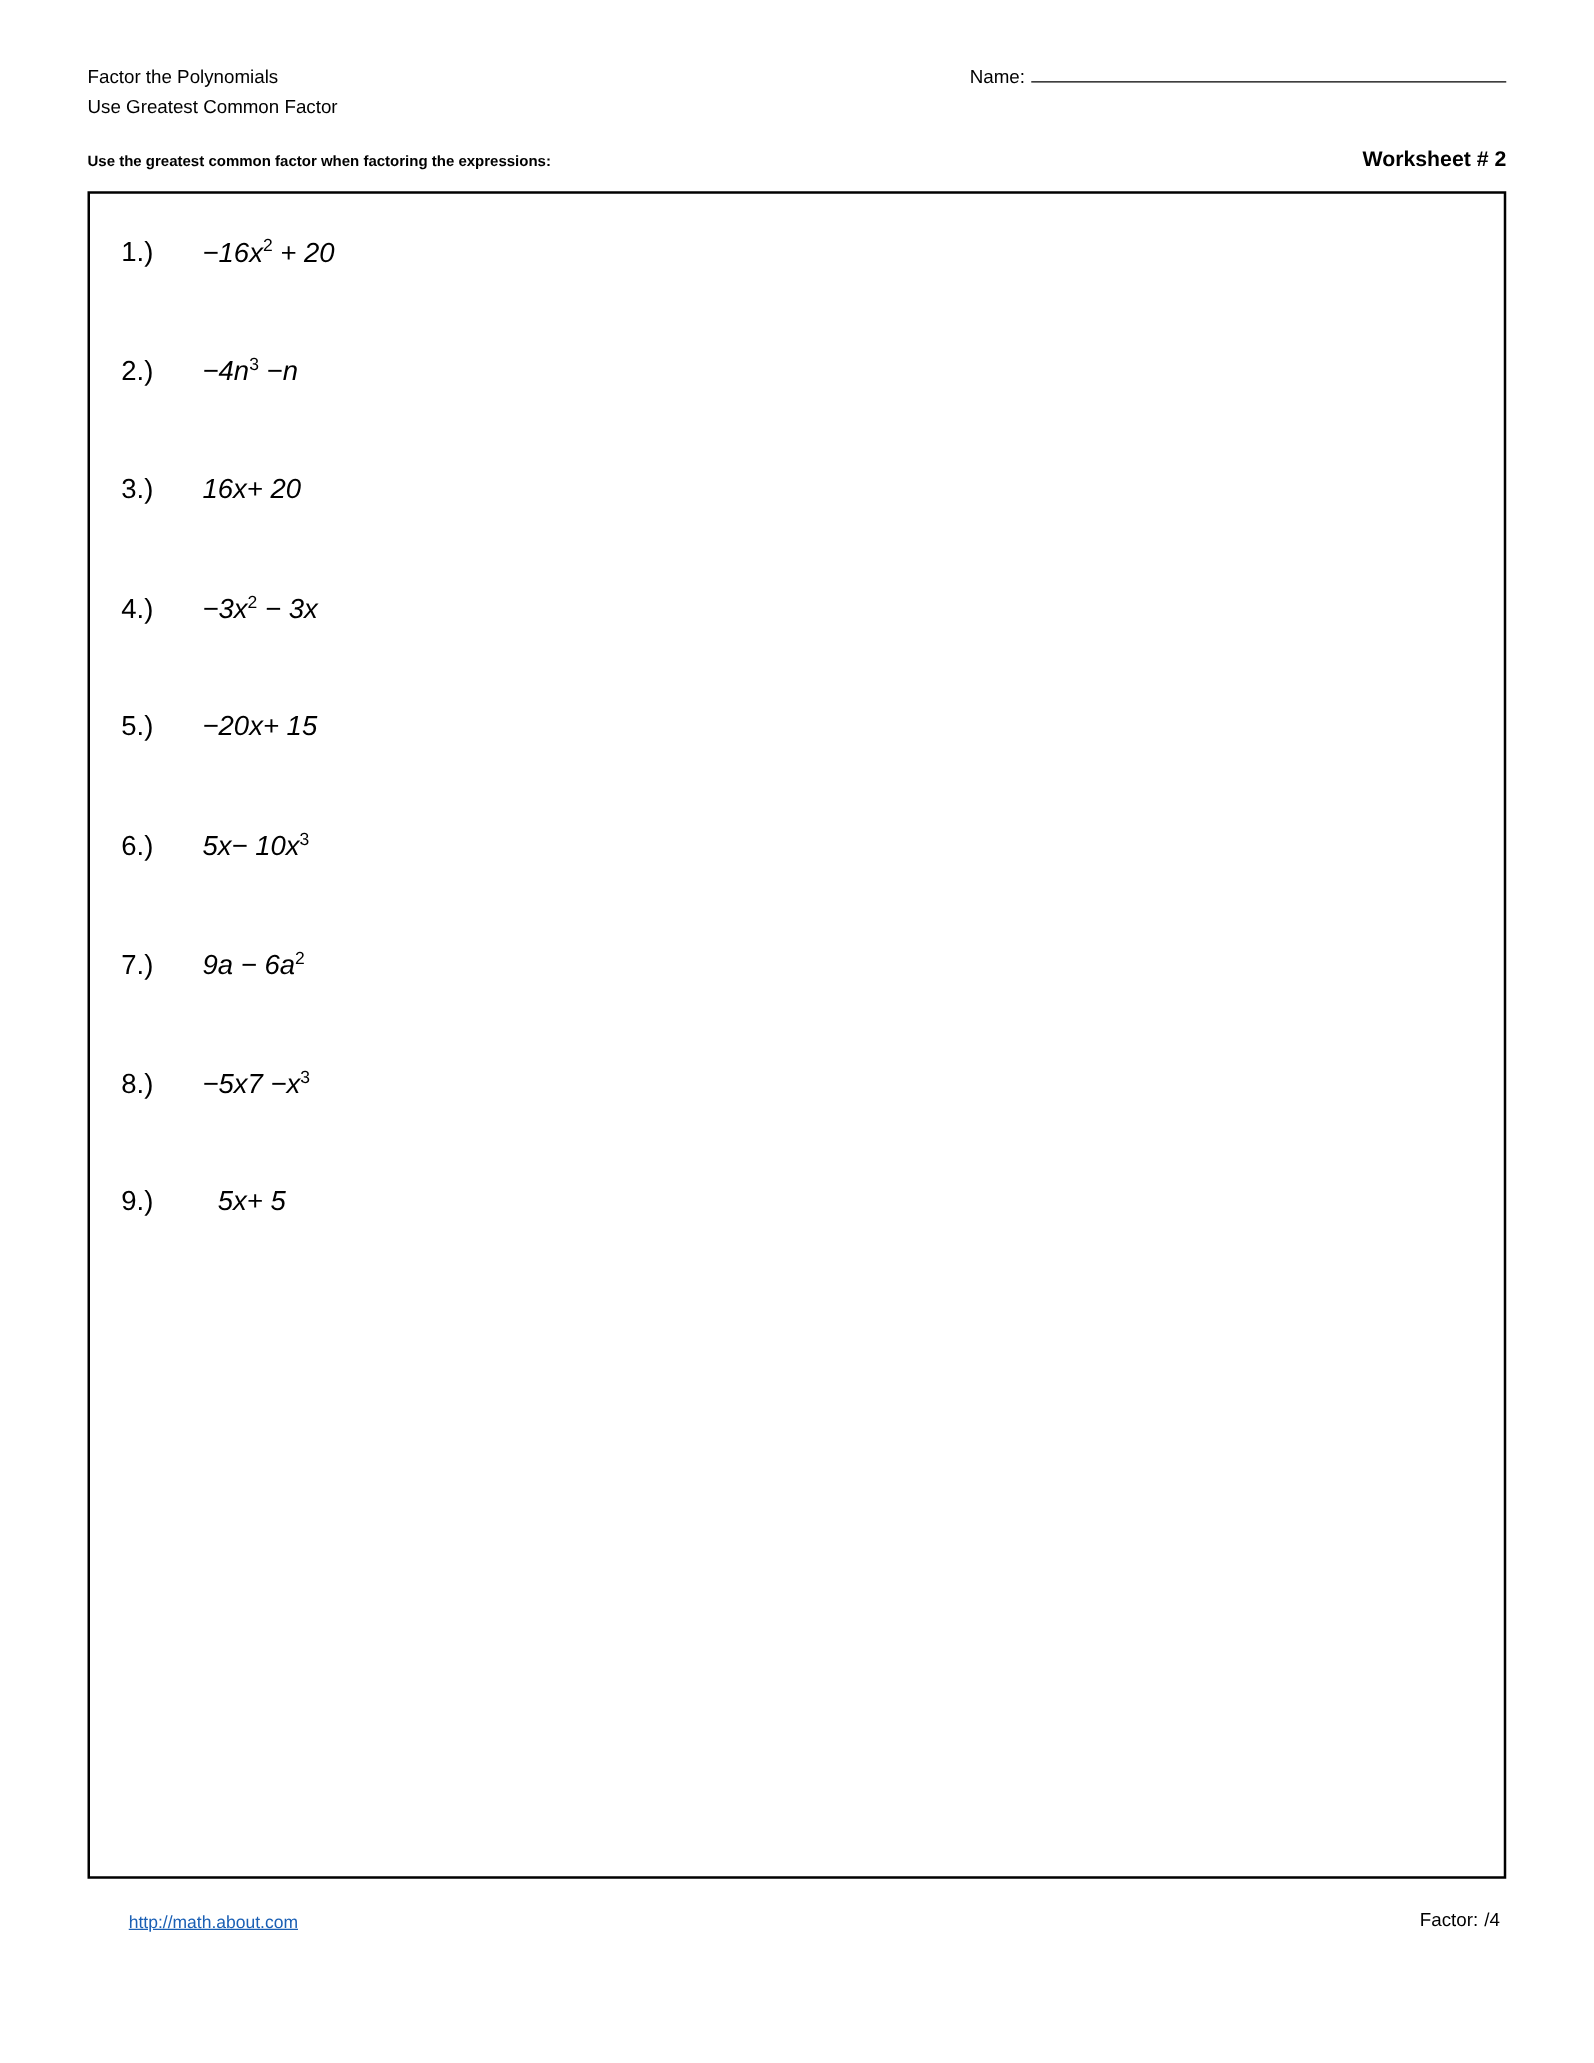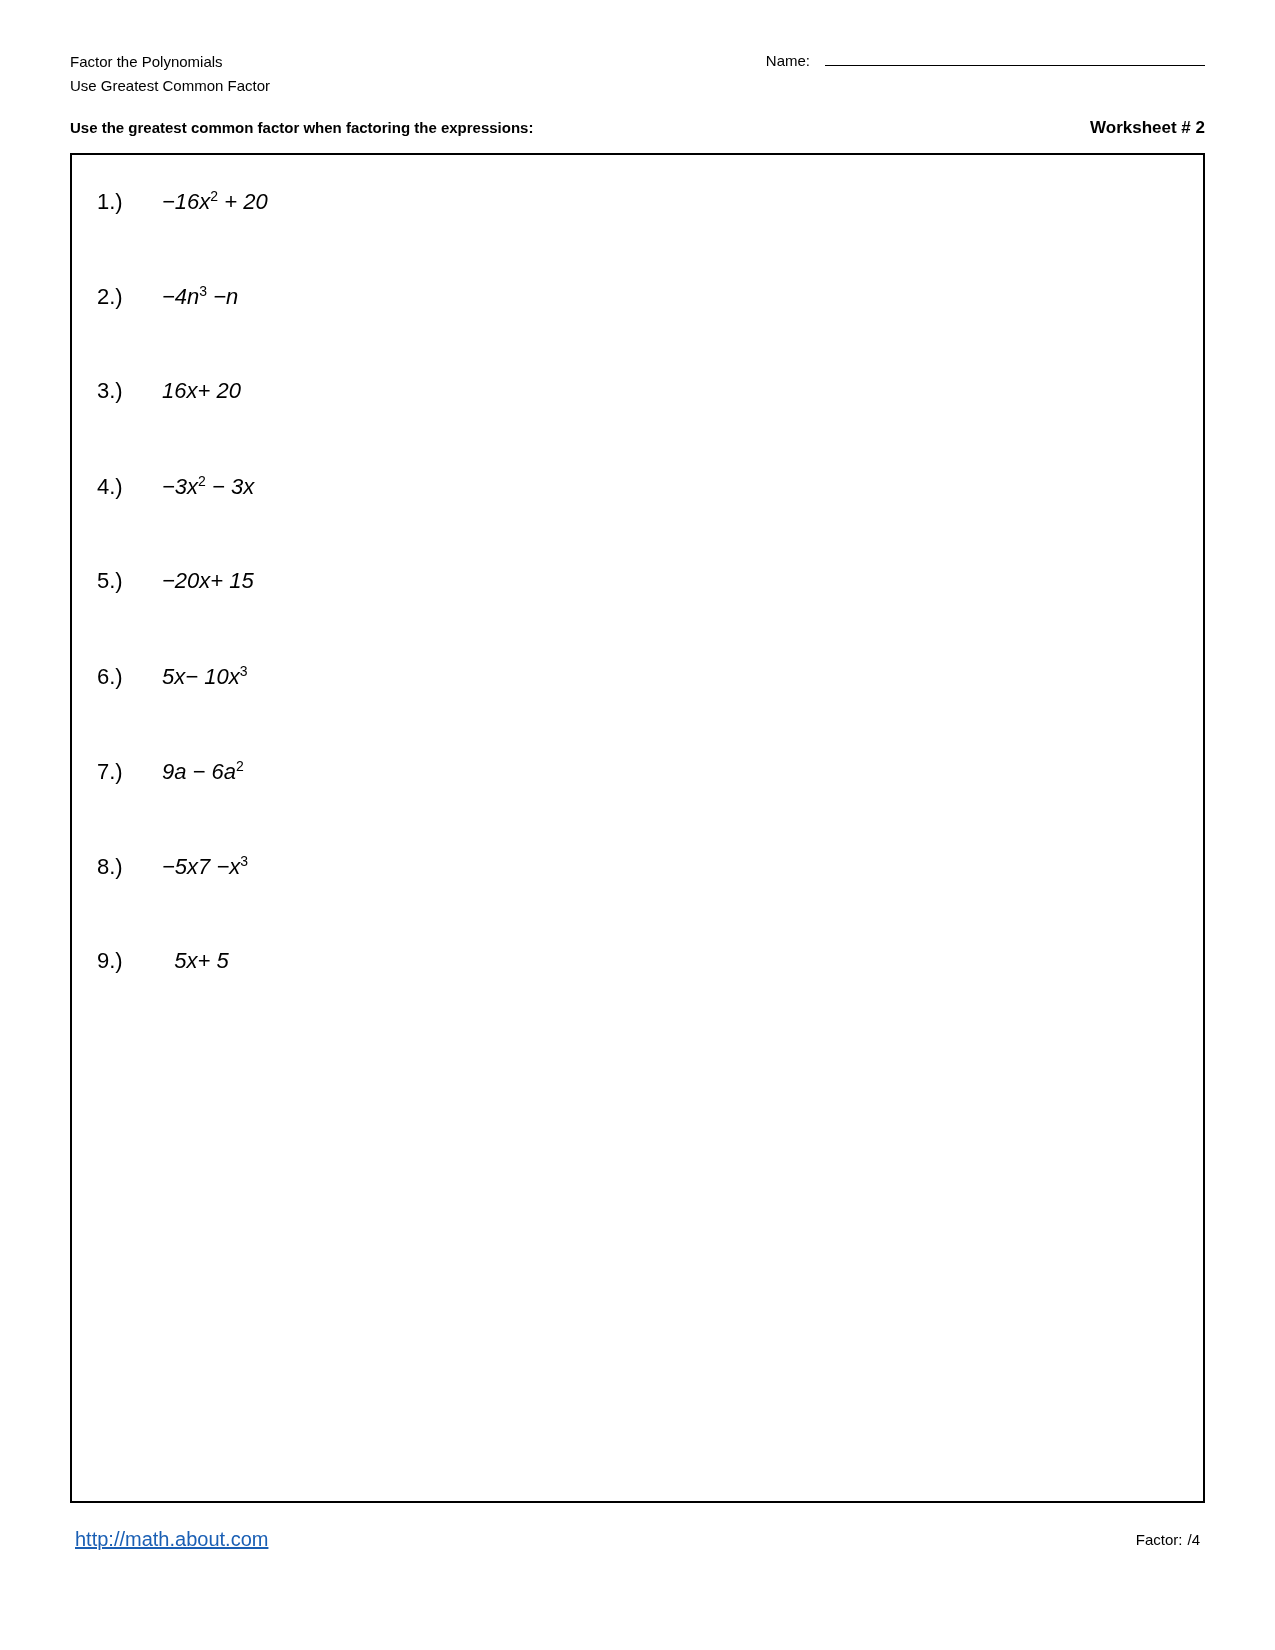--- a/index.html
+++ b/index.html
@@ -32,21 +32,21 @@
     .header-right {
       font-size: 15px;
       display: flex;
       align-items: center;
       gap: 8px;
     }
 
     .name-line {
       display: flex;
       align-items: baseline;
-      gap: 15px;
+      gap: 5px;
     }
 
     .name-label {
       font-size: 15px;
     }
 
     .name-underline {
       border-bottom: 1px solid #000;
       width: 380px;
       display: inline-block;
@@ -54,21 +54,21 @@
     }
 
     .instruction-row {
       display: flex;
       justify-content: space-between;
       align-items: baseline;
       margin-bottom: 15px;
     }
 
     .instruction-text {
-      font-size: 15px;
+      font-size: 12px;
       font-weight: bold;
     }
 
     .worksheet-title {
       font-size: 17px;
       font-weight: bold;
     }
 
     .problems-box {
       border: 2px solid #000;
@@ -104,22 +104,23 @@
     .footer {
       display: flex;
       justify-content: space-between;
       align-items: center;
       margin-top: 25px;
       padding: 0 5px;
     }
 
     .footer-link {
       color: #1a5fb4;
-      font-size: 20px;
+      font-size: 14px;
       text-decoration: underline;
+      margin-left: 28px;
     }
 
     .score-section {
       font-size: 15px;
       display: flex;
       align-items: center;
       gap: 5px;
     }
   </style>
 </head>

